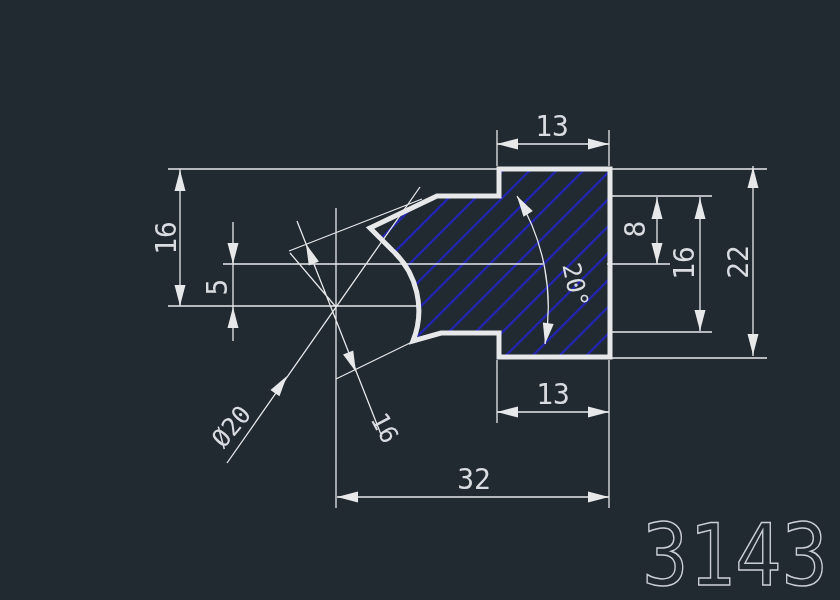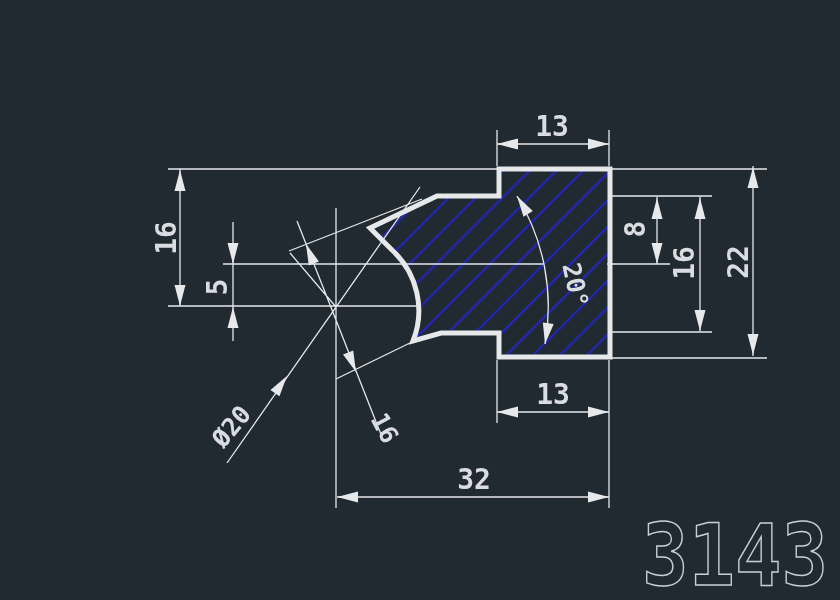--- a/index.html
+++ b/index.html
@@ -2,21 +2,21 @@
 <html style="--bg: #212931; --line: #e6e8ea; --hatch: #2325b5; --text-color: #d9dce0;"><head>
 <meta charset="utf-8">
 <style>
   :root{
     --bg:#212931;
     --line:#e6e8ea;
     --hatch:#2325b5;
     --text-color:#d9dce0;
   }
   html,body{margin:0;padding:0;background:var(--bg);}
-  .stage{position:relative;width:840px;height:600px;background:var(--bg);overflow:hidden;font-weight:bold;}
+  .stage{position:relative;width:840px;height:600px;background:var(--bg);overflow:hidden;}
   svg{display:block;}
   .profile{fill:url(#hatch);stroke:var(--line);stroke-width:5;stroke-linejoin:miter;stroke-miterlimit:12;}
   .thin{fill:none;stroke:var(--line);stroke-width:1.3;}
   .hatch-line{stroke:var(--hatch);stroke-width:4.5;}
   .arrow{fill:var(--line);stroke:none;}
   .dimtext{font-family:"DejaVu Sans Mono",monospace;font-size:28px;fill:var(--text-color);}
   .dimtext.small{font-size:25px;}
   .partnum{font-family:"DejaVu Sans Mono",monospace;font-size:86px;fill:none;stroke:#c9ced4;stroke-width:1.5;}
 </style>
 </head>

